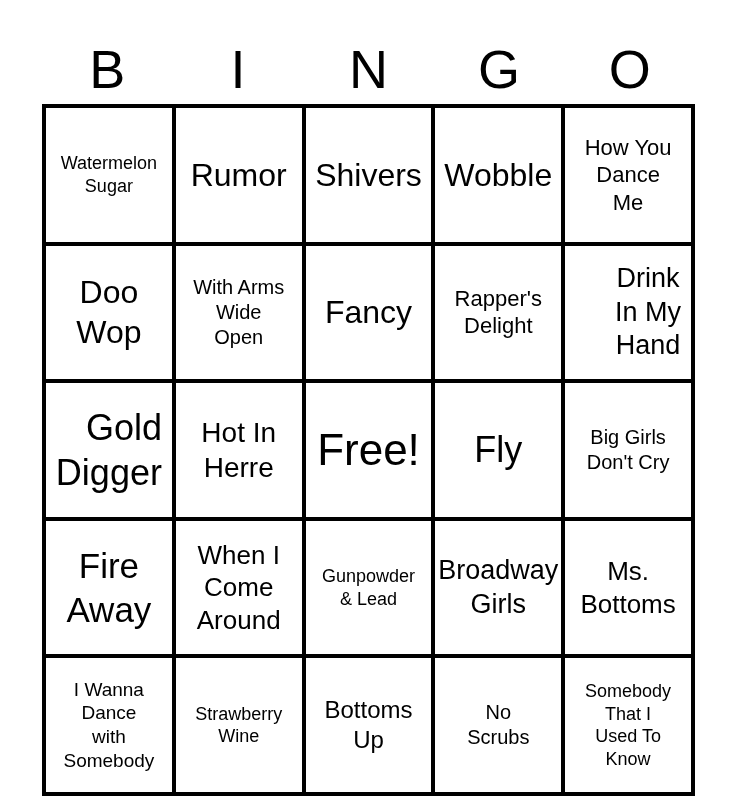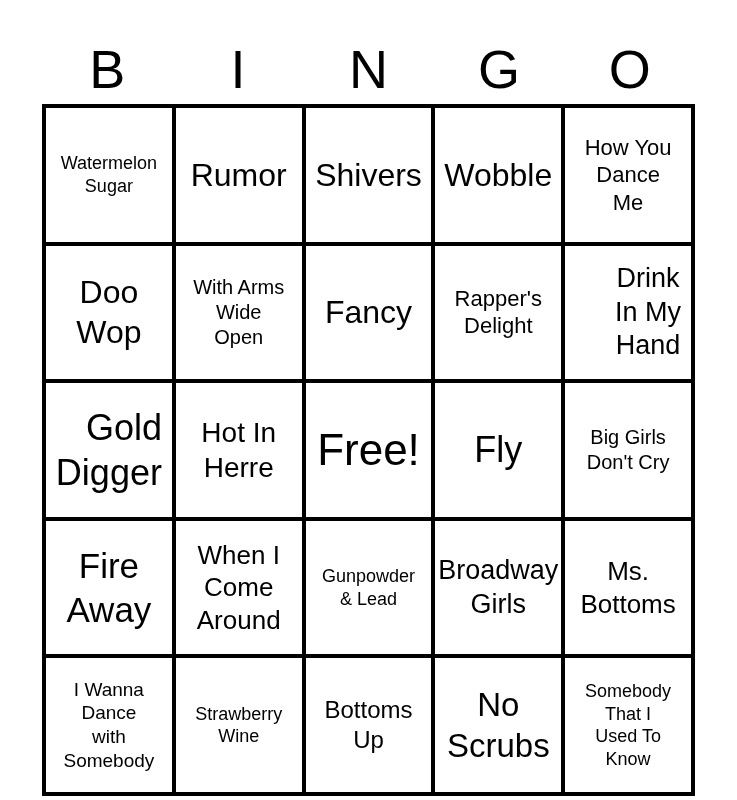--- a/index.html
+++ b/index.html
@@ -161,21 +161,21 @@
       </div>
       <div class="cell">
         <span class="label" style="font-size: 18px;">Strawberry
 Wine</span>
       </div>
       <div class="cell">
         <span class="label" style="font-size: 24px;">Bottoms
 Up</span>
       </div>
       <div class="cell">
-        <span class="label" style="font-size: 33px;">No
+        <span class="label" style="font-size: 20px;">No
 Scrubs</span>
       </div>
       <div class="cell">
         <span class="label" style="font-size: 18px;">Somebody
 That I
 Used To
 Know</span>
       </div>
     </div>
 </div>

